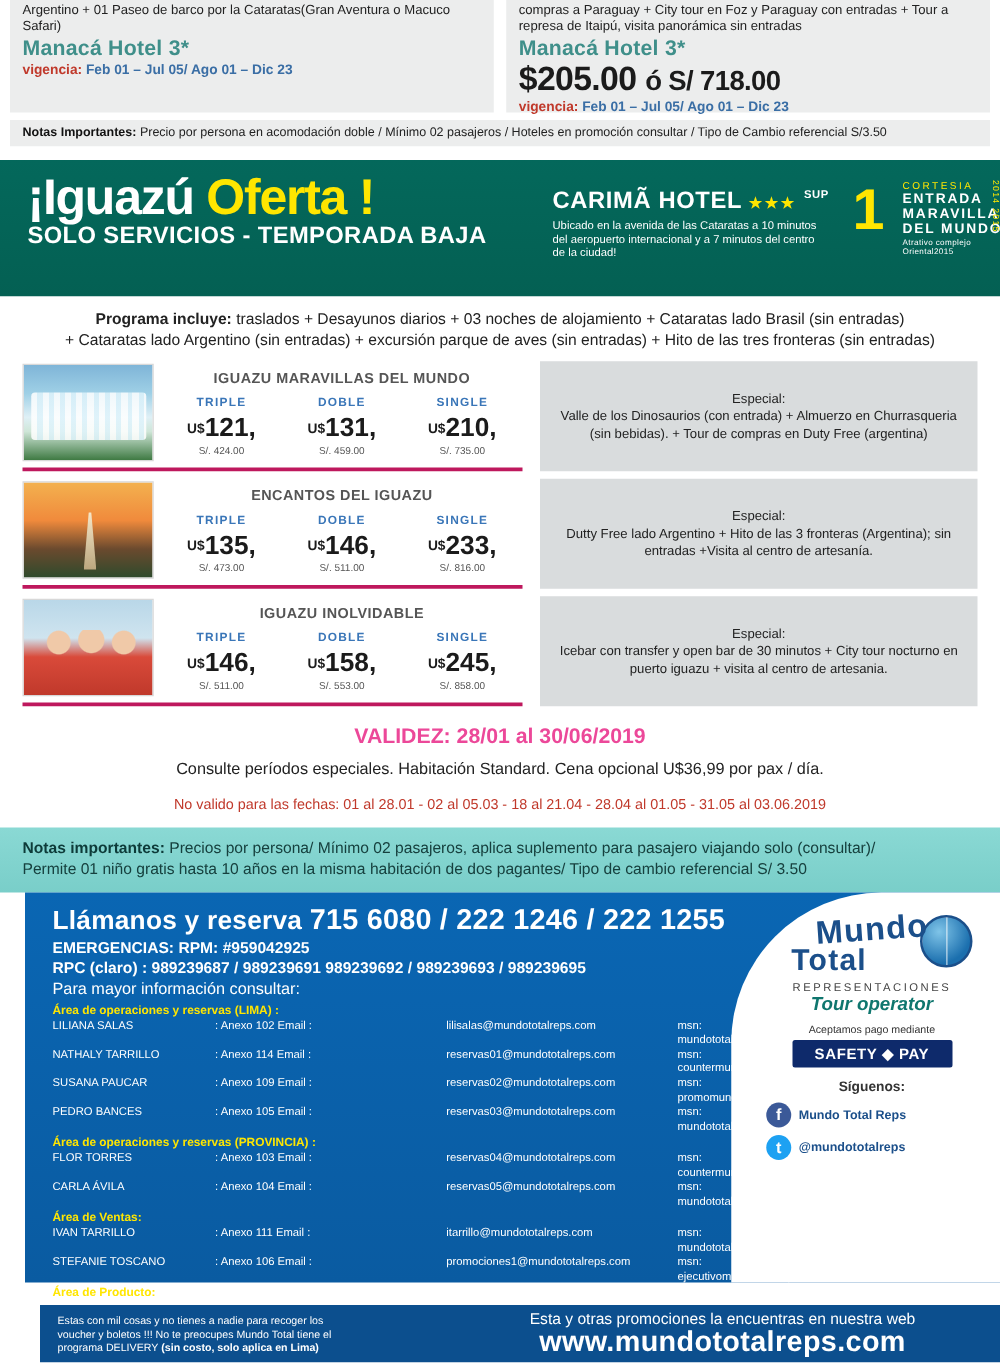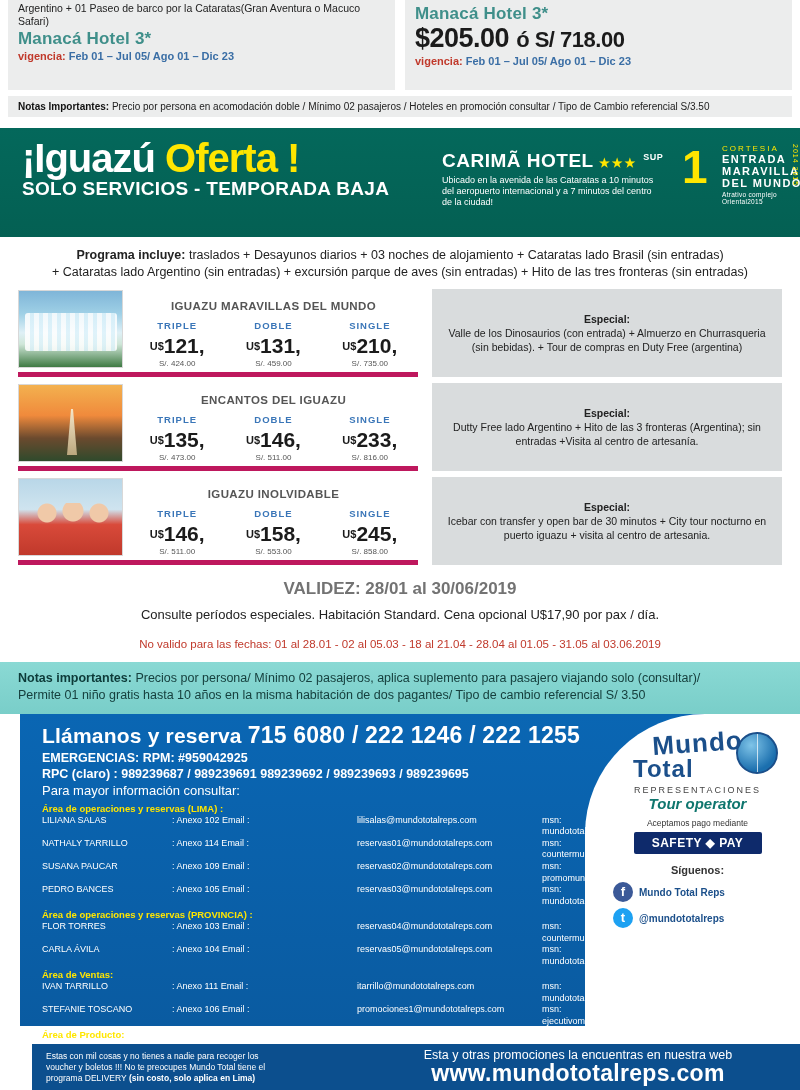--- a/index.html
+++ b/index.html
@@ -159,22 +159,22 @@
   .rows { padding: 0 18px; }
   .pkg-row {
     display: flex;
     align-items: stretch;
     margin-bottom: 6px;
     min-height: 88px;
   }
   .pkg-left {
     flex: 0 0 400px;
     display: flex;
-    align-items: flex-end;
-    border-bottom: 5px solid #be185d;
+    align-items: center;
+    border-bottom: 3px solid #be185d;
     padding-bottom: 4px;
   }
   .pkg-photo {
     width: 105px; height: 78px;
     margin-right: 6px;
     border: 1px solid #d8d8d8;
     position: relative;
     overflow: hidden;
     flex: 0 0 105px;
   }
@@ -244,26 +244,26 @@
     margin-left: 14px;
     padding: 8px 12px;
     font-size: 10.5px;
     line-height: 14px;
     text-align: center;
     color: #222;
     display: flex;
     flex-direction: column;
     justify-content: center;
   }
-  .pkg-right b { font-weight: bold; text-align: right; }
+  .pkg-right b { font-weight: normal; text-align: right; }
 
   
   .validez {
     text-align: center;
-    color: #737373;
+    color: #ec4899;
     font-size: 17px;
     font-weight: bold;
     margin-top: 14px;
   }
   .consulte {
     text-align: center;
     font-size: 13px;
     margin-top: 8px;
     color: #222;
   }
@@ -413,20 +413,21 @@
     <div class="top-card">
       <div class="desc">Argentino + 01 Paseo de barco por la Cataratas(Gran Aventura o Macuco Safari)</div>
       <div class="hotel">Manacá Hotel  3*</div>
       <div class="vigencia">
         <span>vigencia:</span>
         <span class="dates">Feb 01 – Jul 05/ Ago 01 – Dic 23</span>
       </div>
     </div>
 
     <div class="top-card">
+      <div class="desc">compras a Paraguay + City tour en Foz y Paraguay con entradas + Tour a represa de Itaipú, visita panorámica sin entradas</div>
       <div class="hotel">Manacá Hotel  3*</div>
       <div class="price">
         <span>$205.00</span>
         <span class="or">ó S/ 718.00</span>
       </div>
       <div class="vigencia">
         <span>vigencia:</span>
         <span class="dates">Feb 01 – Jul 05/ Ago 01 – Dic 23</span>
       </div>
     </div>
@@ -561,21 +562,21 @@
     </div>
     <div class="pkg-right">
       <div><b>Especial:</b></div>
       <div>Icebar con transfer y open bar  de 30 minutos + City tour nocturno en puerto iguazu + visita al centro de artesania.</div>
     </div>
   </div>
 
 </div>
 
 <div class="validez">VALIDEZ: 28/01 al 30/06/2019</div>
-<div class="consulte">Consulte períodos especiales. Habitación Standard. Cena opcional U$17,90 por pax / día.</div>
+<div class="consulte">Consulte períodos especiales. Habitación Standard. Cena opcional U$36,99 por pax / día.</div>
 <div class="novalido">No valido para las fechas:  01 al 28.01 - 02 al 05.03 - 18 al 21.04 - 28.04 al 01.05 - 31.05 al 03.06.2019</div>
 
 <div class="notas-teal">
   <span class="hd">Notas importantes:</span><span> Precios por persona/ Mínimo 02 pasajeros, aplica suplemento para pasajero viajando solo (consultar)/</span><br>
   <span>Permite 01 niño gratis hasta 10 años en la misma habitación de dos pagantes/ Tipo de cambio referencial S/ 3.50</span>
 </div>
 
 <div class="footer">
   <div class="f-call">
     <span>Llámanos y reserva</span>

